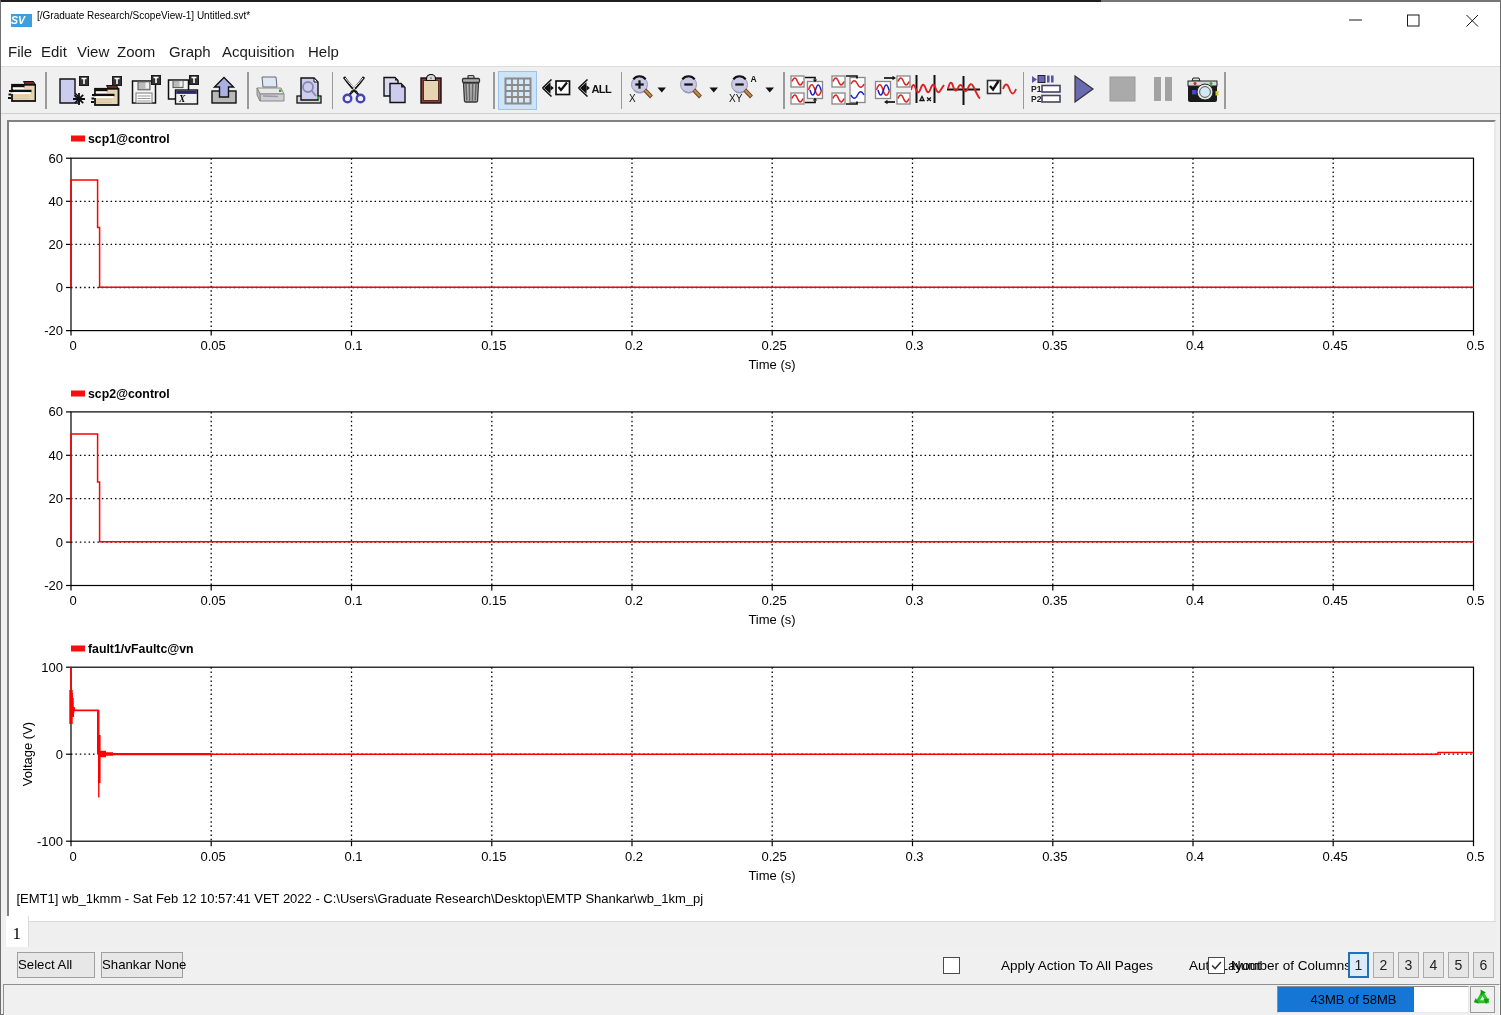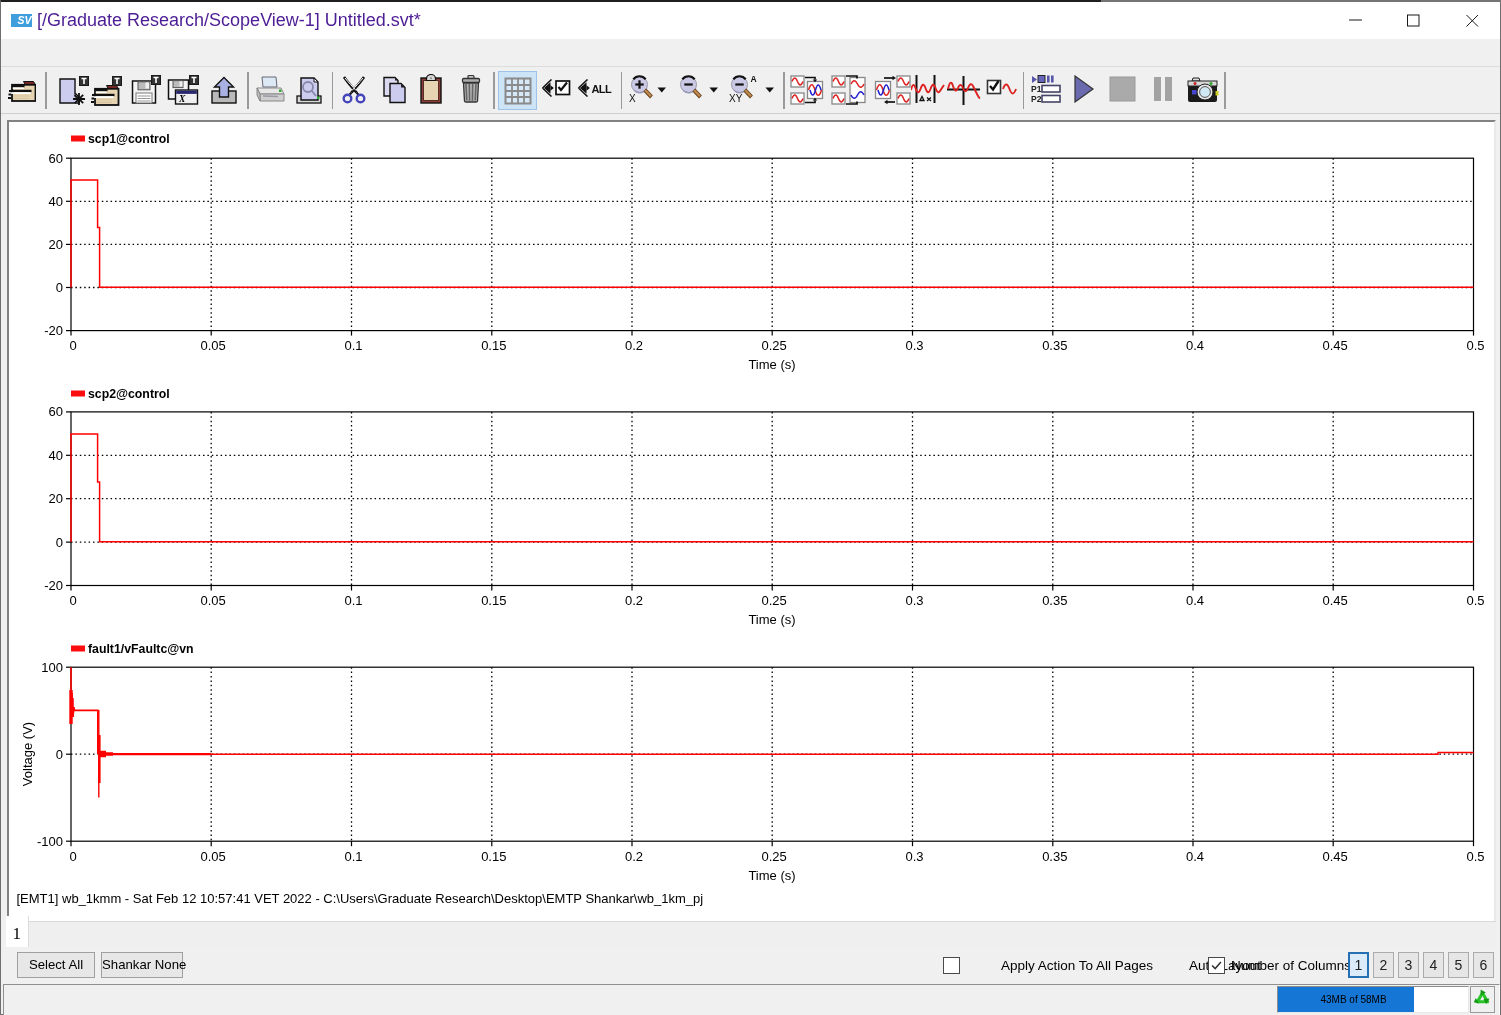--- a/index.html
+++ b/index.html
@@ -1,32 +1,32 @@
 <!DOCTYPE html>
 <html><head><meta charset="utf-8"><title>ScopeView</title>
 <style>
 *{margin:0;padding:0;box-sizing:border-box}
 html,body{width:1501px;height:1015px;overflow:hidden}
 body{font-family:"Liberation Sans",sans-serif;background:#f0f0f0;position:relative}
 #win{position:absolute;left:0;top:0;width:1501px;height:1015px;border:1px solid #6e6e6e;border-top:1px solid #3c3c3c}
 #titlebar{position:absolute;left:0;top:0;width:100%;height:38px;background:#ffffff}
 #svicon{position:absolute;left:10px;top:13px;width:20.5px;height:13px;background:#3f9fdd;color:#fff;
- font:italic bold 10.5px "Liberation Sans",sans-serif;text-align:right;line-height:13px}
-#title{position:absolute;left:36px;top:9px;font-size:18px;color:#4c1d95;white-space:pre}
+ font:italic bold 10.5px "Liberation Sans",sans-serif;text-align:left;line-height:13px}
+#title{position:absolute;left:36px;top:9px;font-size:10px;color:#000000;white-space:pre}
 .wbtn{position:absolute;top:0;width:58px;height:38px}
 #menubar{position:absolute;left:0;top:38px;width:100%;height:27px;background:#fff}
 .mi{position:absolute;top:4px;font-size:15px;color:#1a1a1a}
 #toolbar{position:absolute;left:0;top:65px;width:100%;height:48px;background:#f0f0f0;border-top:1px solid #dcdcdc;border-bottom:1px solid #cfcfcf}
 .tsep{position:absolute;top:5px;width:1.5px;height:37px;background:#9a9a9a}
 .ticon{position:absolute}
 #content{position:absolute;left:6px;top:118.5px;width:1489px;height:803px;background:#fff;border:2px solid;border-color:#828282 #e9e9e9 #e9e9e9 #828282;border-bottom:none}
 #tab1{position:absolute;left:4.5px;top:915px;width:23.5px;height:31px;background:#fff;border-right:1px solid #dcdcdc;
  font-size:17px;text-align:center;line-height:36px;font-family:"Liberation Serif",serif}
 .pbtn{position:absolute;top:951px;height:26px;background:#e7e7e7;border:1px solid #a0a0a0;font-size:13.2px;color:#000;
- text-align:center;line-height:24px;white-space:nowrap}
+ line-height:24px;white-space:nowrap}
 #statusbar{position:absolute;left:2px;top:982.5px;width:1497px;height:32.5px;background:#f0f0f0;border:1.5px solid;border-color:#8f8f8f #f8f8f8 #f8f8f8 #8f8f8f}
 .chk{position:absolute;width:17px;height:17px;background:#fff;border:1.5px solid #4a4a4a}
 .lbl{position:absolute;font-size:13.5px;color:#000;white-space:pre}
 .numbtn{position:absolute;top:951px;width:21px;height:26px;border:1px solid #ababab;background:#e6e6e6;font-size:14px;
  text-align:center;line-height:24px;color:#222}
 </style></head>
 <body>
 <div id="win">
 <div style="position:absolute;left:0;top:-1px;width:1100px;height:2px;background:#1f1f1f;z-index:50"></div>
 <div style="position:absolute;left:1100px;top:-1px;width:401px;height:2px;background:#757575;z-index:50"></div>
@@ -35,20 +35,29 @@
  <div id="title">[/Graduate Research/ScopeView-1] Untitled.svt*</div>
  <svg class="wbtn" style="left:1325px" width="58" height="38">
         <line x1="23" y1="19" x2="36" y2="19" stroke="#1a1a1a" stroke-width="1"></line>
       </svg>
  <svg class="wbtn" style="left:1383px" width="58" height="38">
         <rect x="23.5" y="14" width="11.5" height="11" fill="none" stroke="#1a1a1a" stroke-width="1"></rect>
       </svg>
  <svg class="wbtn" style="left:1442px" width="58" height="38">
         <path d="M23.5,14 L35,25.5 M35,14 L23.5,25.5" stroke="#1a1a1a" stroke-width="1" fill="none"></path>
       </svg>
+</div>
+<div id="menubar">
+ <span class="mi" style="left:7px">File</span>
+ <span class="mi" style="left:40px">Edit</span>
+ <span class="mi" style="left:76px">View</span>
+ <span class="mi" style="left:116px">Zoom</span>
+ <span class="mi" style="left:168px">Graph</span>
+ <span class="mi" style="left:221px">Acquisition</span>
+ <span class="mi" style="left:307px">Help</span>
 </div>
 <div id="toolbar">
 <div class="tsep" style="left:44px"></div>
 <div class="tsep" style="left:246px"></div>
 <div class="tsep" style="left:330.5px"></div>
 <div class="tsep" style="left:492px"></div>
 <div class="tsep" style="left:619.5px"></div>
 <div class="tsep" style="left:782px"></div>
 <div class="tsep" style="left:1021.5px"></div>
 <div class="tsep" style="left:1223px"></div>
@@ -480,21 +489,21 @@
 <div class="lbl" style="left:1230px;top:957px">Number of Columns</div>
 <div class="numbtn" style="left:1347px;background:#dcebfa;border:2px solid #2470b3;line-height:22px">1</div>
 <div class="numbtn" style="left:1372px">2</div>
 <div class="numbtn" style="left:1397px">3</div>
 <div class="numbtn" style="left:1422px">4</div>
 <div class="numbtn" style="left:1447px">5</div>
 <div class="numbtn" style="left:1472px">6</div>
 <div id="statusbar">
  <div style="position:absolute;left:1273px;top:1.5px;width:192px;height:27px;background:#fff;border:1px solid;border-color:#8e8e8e #e8e8e8 #e8e8e8 #8e8e8e"></div>
  <div style="position:absolute;left:1274px;top:2.5px;width:136px;height:25px;background:#1576d6"></div>
- <div style="position:absolute;left:1273px;top:2.5px;width:153px;height:25px;color:#000;font-size:10px;text-align:center;line-height:25px">43MB of 58MB</div>
+ <div style="position:absolute;left:1273px;top:2.5px;width:153px;height:25px;color:#000;font-size:13px;text-align:center;line-height:25px">43MB of 58MB</div>
  <svg style="position:absolute;left:1466px;top:1.5px" width="25" height="27" viewBox="0 0 25 27">
 <rect x="0.5" y="0.5" width="24" height="26" fill="#f0f0f0" stroke="#9a9a9a"></rect>
         <g transform="translate(2,0)">
 <path d="M10.5,7 L15.6,15.8 L5.4,15.8 Z" fill="none" stroke="#28c428" stroke-width="3.1" stroke-linejoin="round"></path>
 <polygon points="8.6,3.6 13.8,6.6 8.6,9.6" fill="#159915"></polygon>
 <polygon points="17.5,12.6 14.2,17.9 11.5,12.9" fill="#159915"></polygon>
 <polygon points="3.8,11.9 7.0,17.5 1.8,16.2" fill="#159915"></polygon>
         </g>
 </svg>
 </div>

